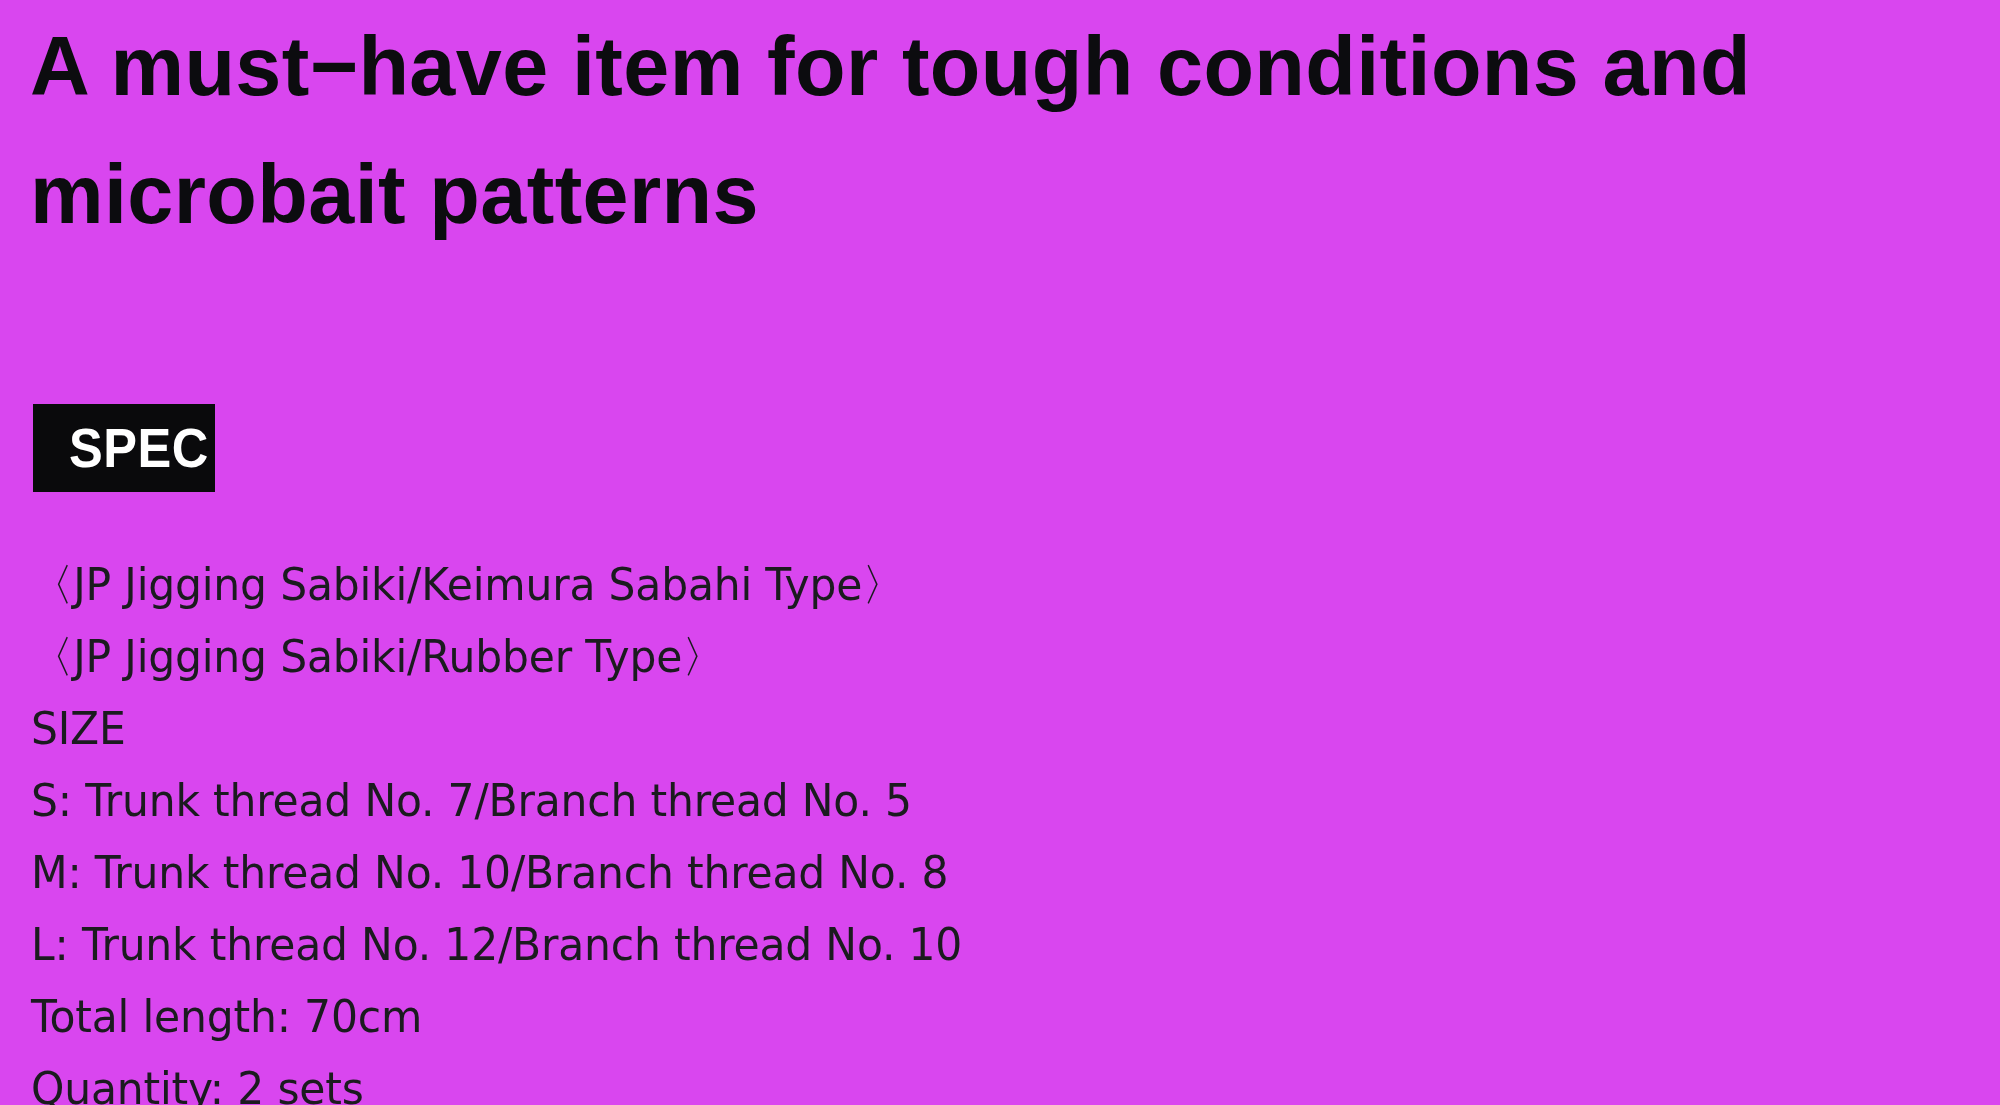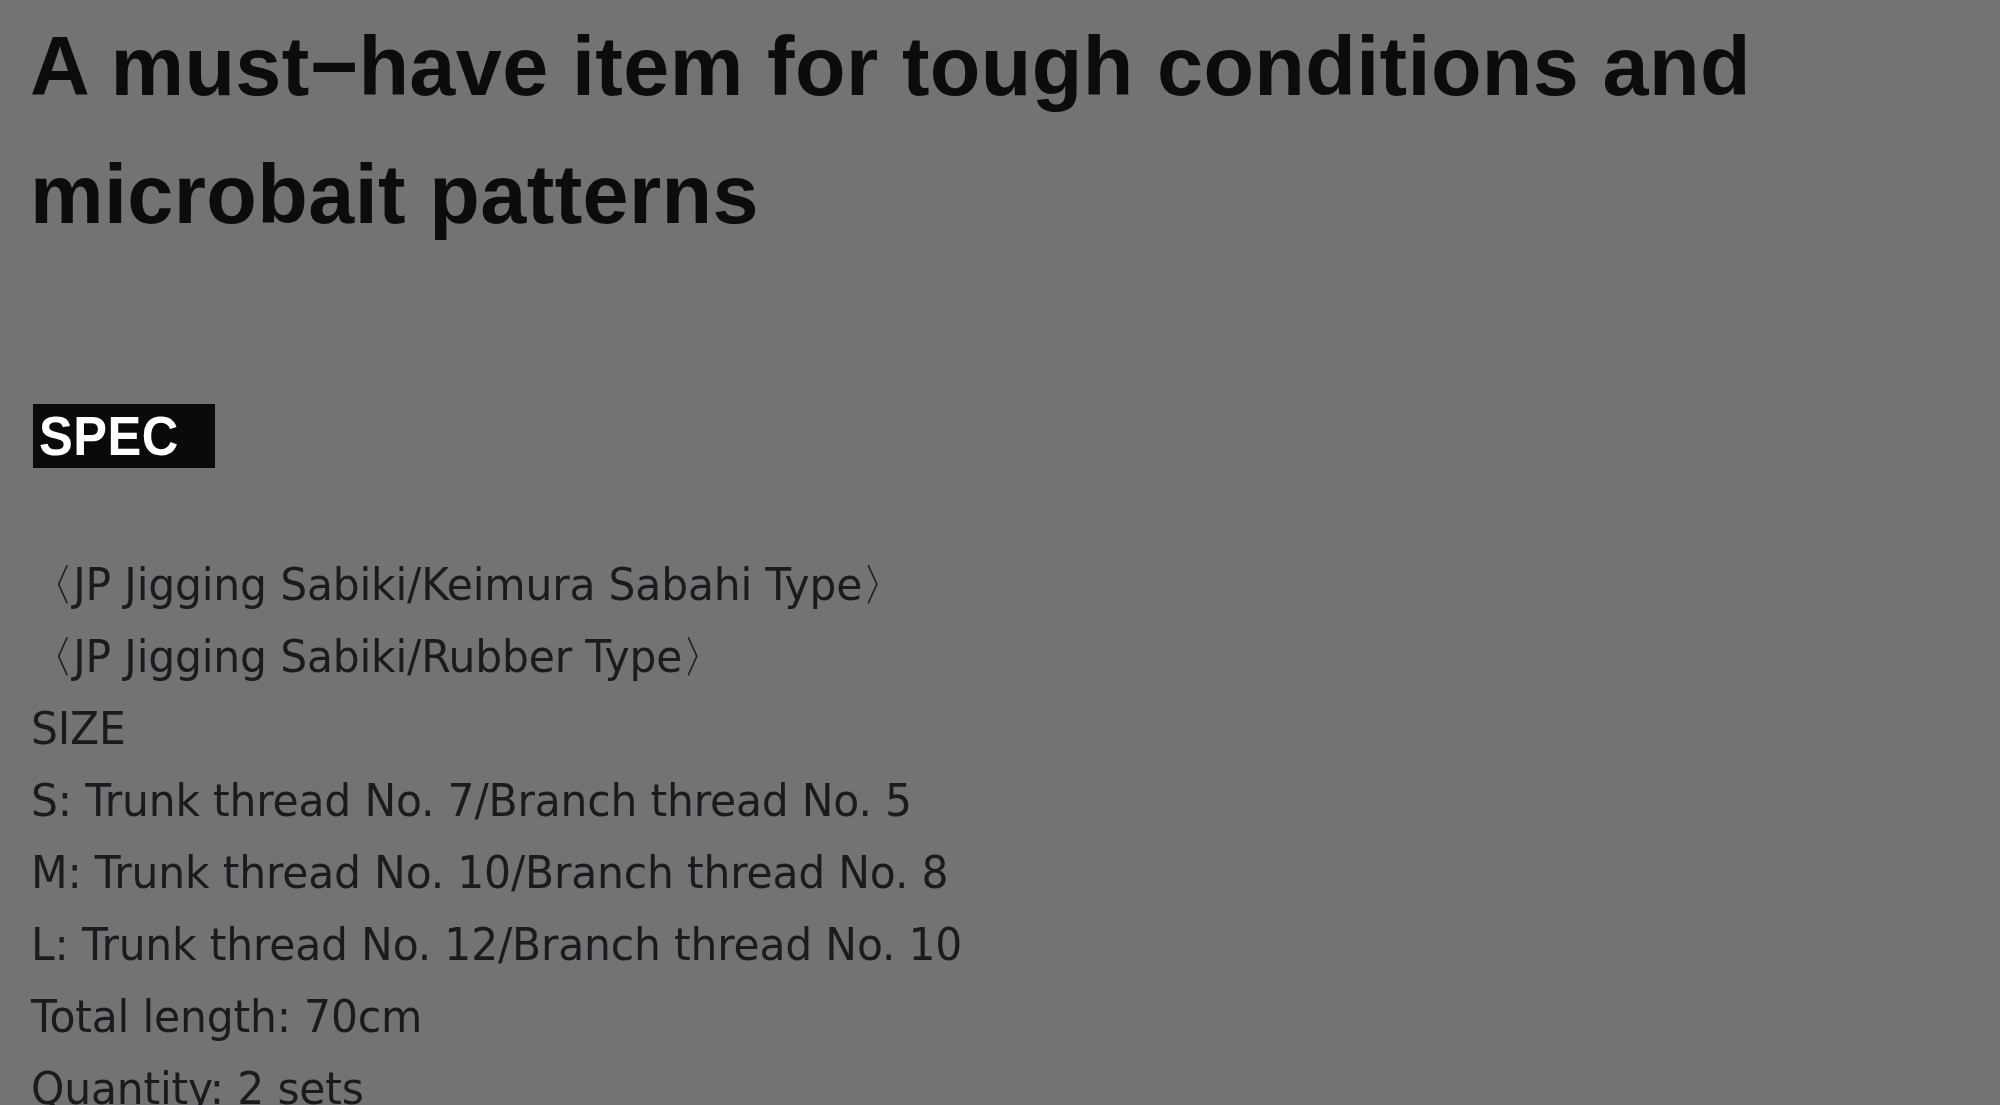--- a/index.html
+++ b/index.html
@@ -14,21 +14,21 @@
     overflow: hidden;
     font-family: "Liberation Sans", "DejaVu Sans", sans-serif;
     color: #111111;
     -webkit-font-smoothing: antialiased;
   }
 
   .page {
     position: relative;
     width: 2000px;
     height: 1105px;
-    background: #737373;
+    background: #d946ef;
     box-sizing: border-box;
   }
 
   
   .headline {
     position: absolute;
     left: 30px;
     top: 2px;
     width: 1960px;
     margin: 0;
@@ -47,26 +47,27 @@
     display: block;
     white-space: nowrap;
   }
 
   
   .spec-badge {
     position: absolute;
     left: 33px;
     top: 404px;
     width: 182px;
-    height: 64px;
+    height: 88px;
     background: #0a0a0c;
     display: flex;
     align-items: center;
-    justify-content: flex-start;
+    justify-content: flex-end;
     box-sizing: border-box;
+    padding-left: 24px;
   }
   .spec-badge-label {
     font-family: "Liberation Sans Narrow", "Liberation Sans", "DejaVu Sans Condensed", "DejaVu Sans", sans-serif;
     font-weight: 700;
     font-size: 55px;
     line-height: 55px;
     color: #ffffff;
     letter-spacing: 0.5px;
     transform: scaleX(0.92);
     transform-origin: center;

